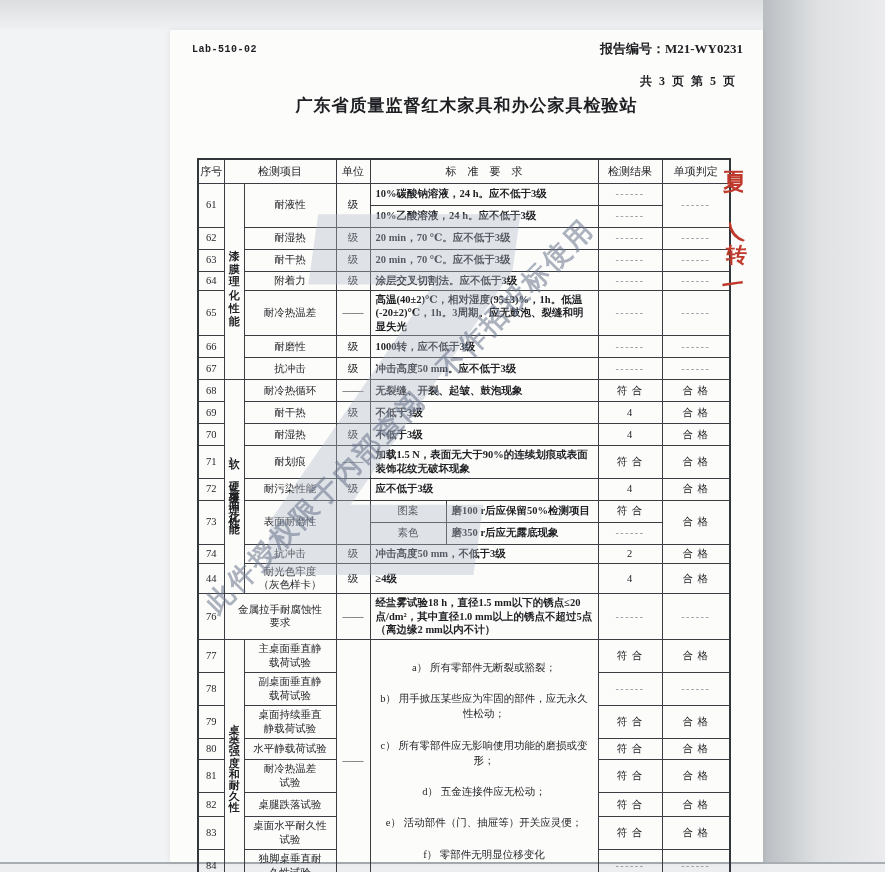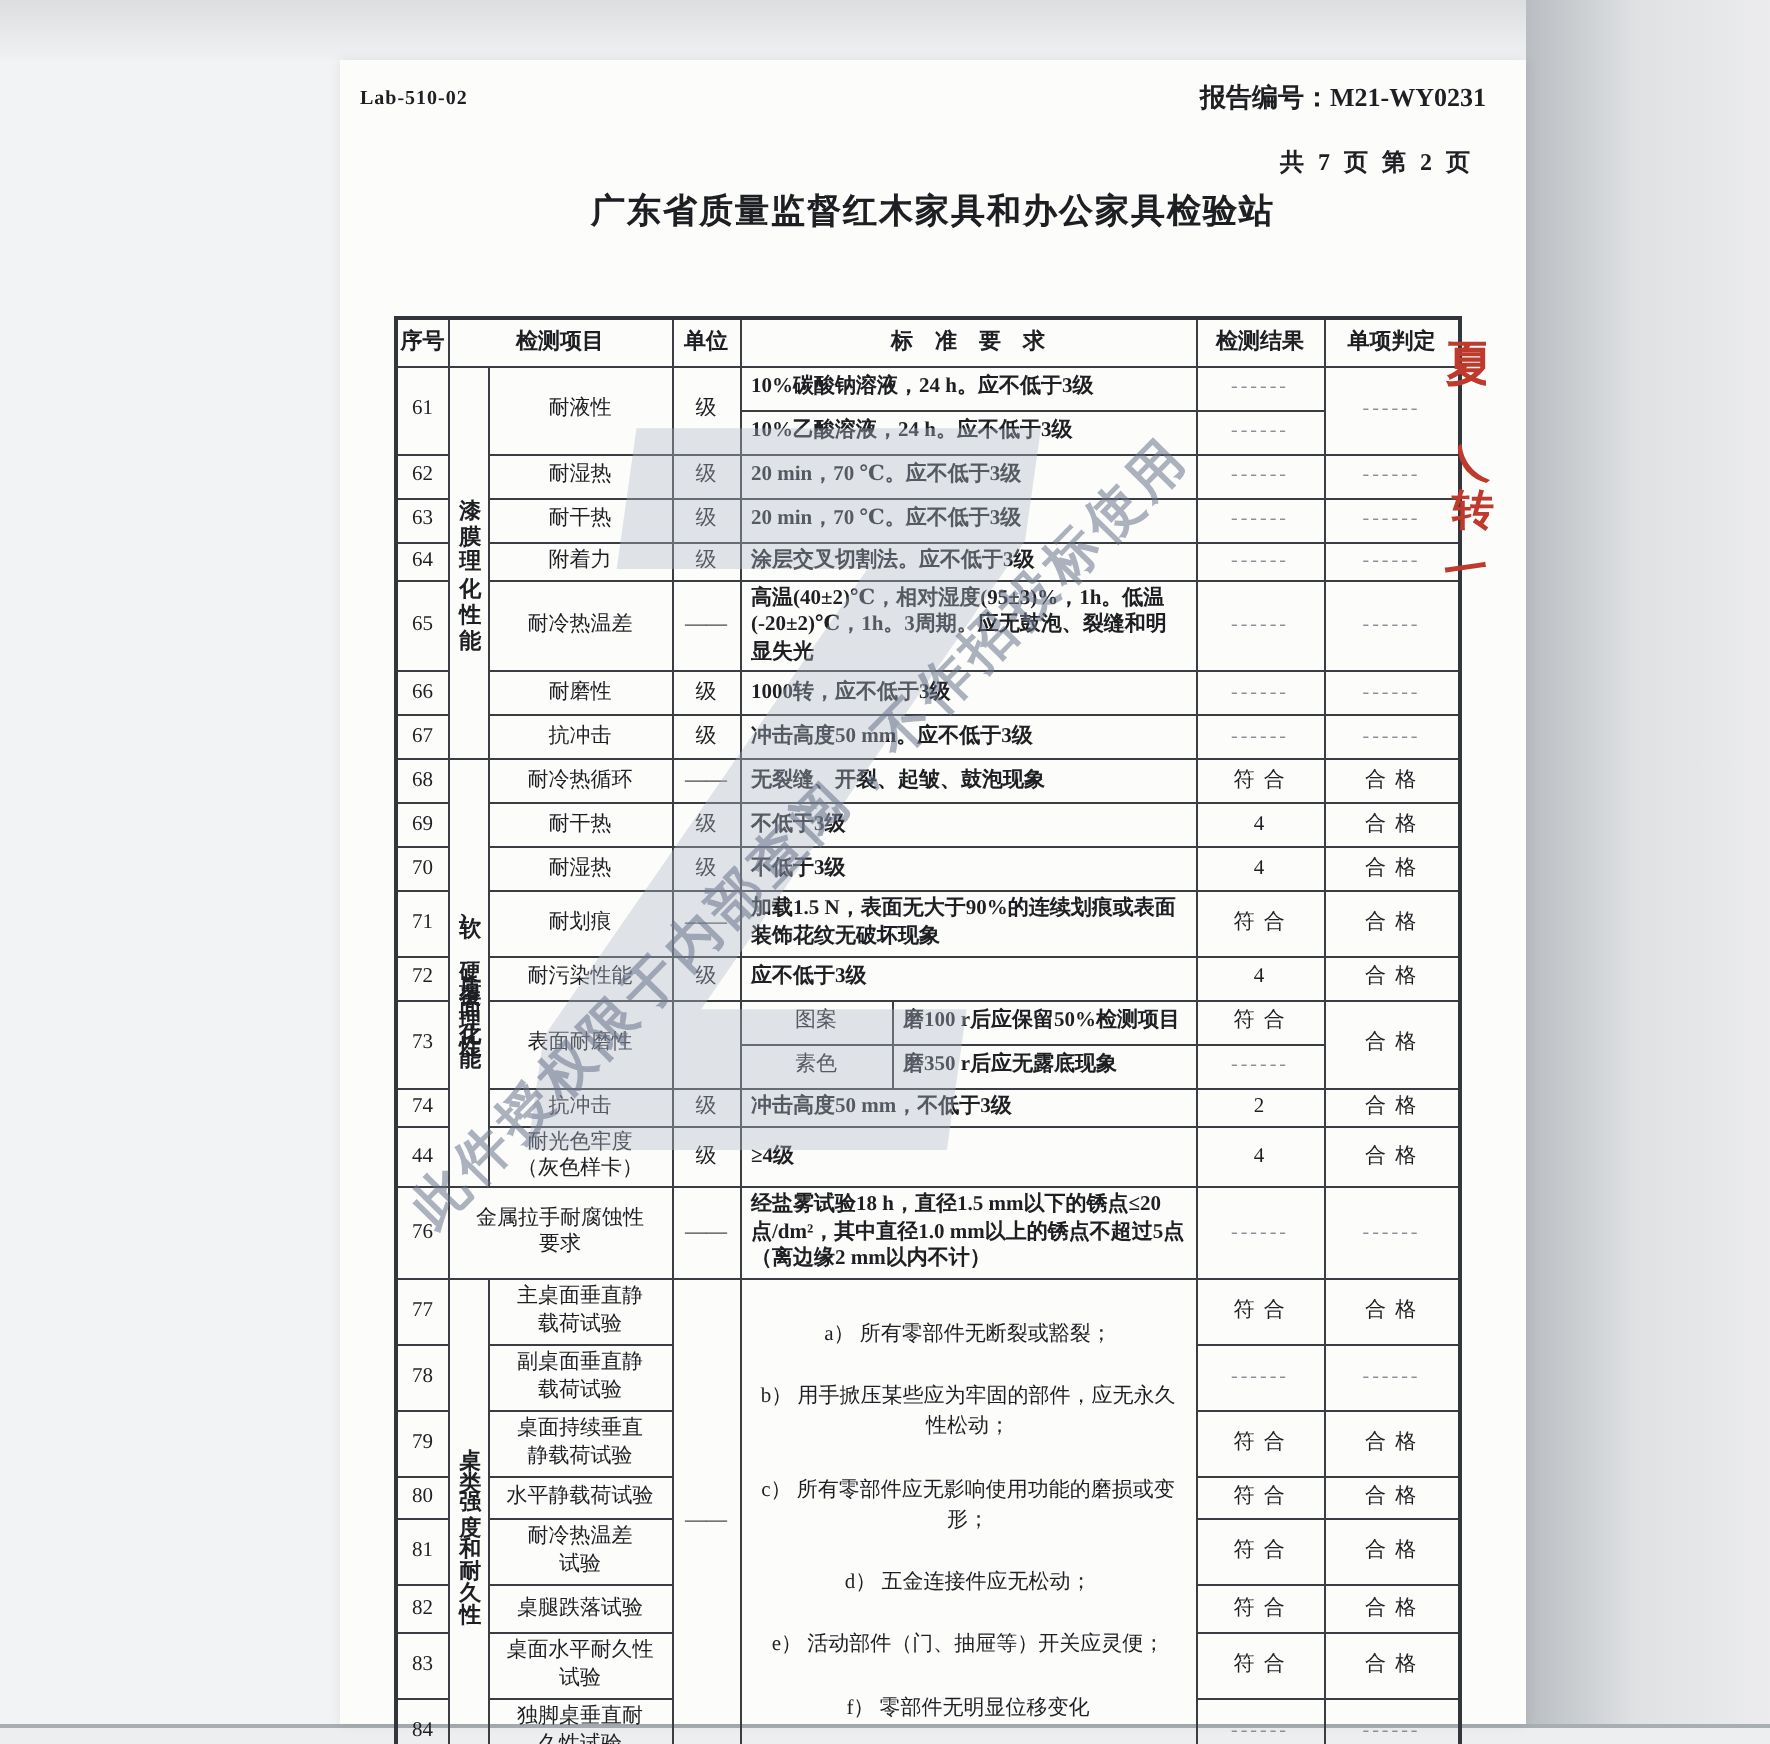--- a/index.html
+++ b/index.html
@@ -8,34 +8,34 @@
           overflow:hidden; font-family:"Liberation Serif","DejaVu Serif",serif; color:#1e1f22;}
   .strip-top{ position:absolute; left:0; top:0; width:885px; height:30px;
           background:linear-gradient(180deg,#dcdee0,#f0f1f2); }
   .strip-right{ position:absolute; left:763px; top:0; width:122px; height:872px;
           background:linear-gradient(90deg,#b9bdc1 0%, #dfe1e3 45%, #ececee 100%); }
   .strip-bottom{ position:absolute; left:0; top:862px; width:885px; height:10px;
           background:#eceeef; border-top:2px solid #a9aeb3; }
   .paper{ position:absolute; left:170px; top:30px; width:593px; height:832px;
           background:#fcfcfb; box-shadow:0 0 6px rgba(0,0,0,.08); }
 
-  .hdr-code{ position:absolute; left:10px; top:14px; font-size:10px; font-weight:bold;
-          font-family:Liberation Serif, serif; letter-spacing:.5px;}
+  .hdr-code{ position:absolute; left:22px; top:14px; font-size:10px; font-weight:bold;
+          font-family:Liberation Mono, monospace; letter-spacing:.5px;}
   .hdr-report{ position:absolute; right:20px; top:10px; font-size:13px; font-weight:bold;margin-left:10px;}
   .hdr-page{ position:absolute; right:26px; top:43px; font-size:12px; letter-spacing:2px; font-weight:bold;}
   .org{ position:absolute; left:0; top:64px; width:100%; text-align:center;
           font-size:17px; font-weight:bold; letter-spacing:1px;font-family:Liberation Serif, serif;}
   .doc{ position:absolute; left:0; top:93px; width:100%; text-align:center;
           font-size:21px; font-weight:bold; letter-spacing:18px; text-indent:18px;}
 
   table.rep{ position:absolute; left:27px; top:128px; width:532px;
           border-collapse:collapse; table-layout:fixed; }
   .rep td, .rep th{ border:1px solid #3a3d42; font-size:10.5px; line-height:1.3;
           text-align:center; vertical-align:middle; padding:1px 2px; font-weight:normal;}
-  .rep th{ font-size:11px; font-weight:bold; padding:4px 0;}
+  .rep th{ font-size:11px; font-weight:normal; padding:4px 0;}
   .rep{ border:2px solid #33363b; }
   td.std{ text-align:left; padding:2px 5px;font-weight:bold;}
   .dash{ color:#8a8f98; letter-spacing:1.5px; font-size:10px; white-space:nowrap;}
   .vt{ writing-mode:vertical-rl; text-orientation:upright; font-weight:bold;
           display:inline-block; font-size:11px;}
   .vt1{ letter-spacing:13px;}
   .vt2{ letter-spacing:6px;}
   .vt3{ letter-spacing:11px;}
   td.listcell{ text-align:left; vertical-align:middle; padding:4px 6px;}
   .listcell div{ margin:16px 0; line-height:1.45;text-align:center; }
@@ -61,21 +61,21 @@
 <body>
 
 <div class="stage">
   <div class="strip-top"></div>
   <div class="strip-right"></div>
   <div class="strip-bottom"></div>
 
   <div class="paper">
     <div class="hdr-code">Lab-510-02</div>
     <div class="hdr-report">报告编号：M21-WY0231</div>
-    <div class="hdr-page">共 7 页 第 2 页</div>
+    <div class="hdr-page">共 3 页 第 5 页</div>
     <div class="org">广东省质量监督红木家具和办公家具检验站</div>
 
     <div class="tbl-wrap">
     <table class="rep">
       <colgroup>
         <col style="width:26px">
             <col style="width:20px">
             <col style="width:92px">
             <col style="width:34px">
         <col style="width:76px">

